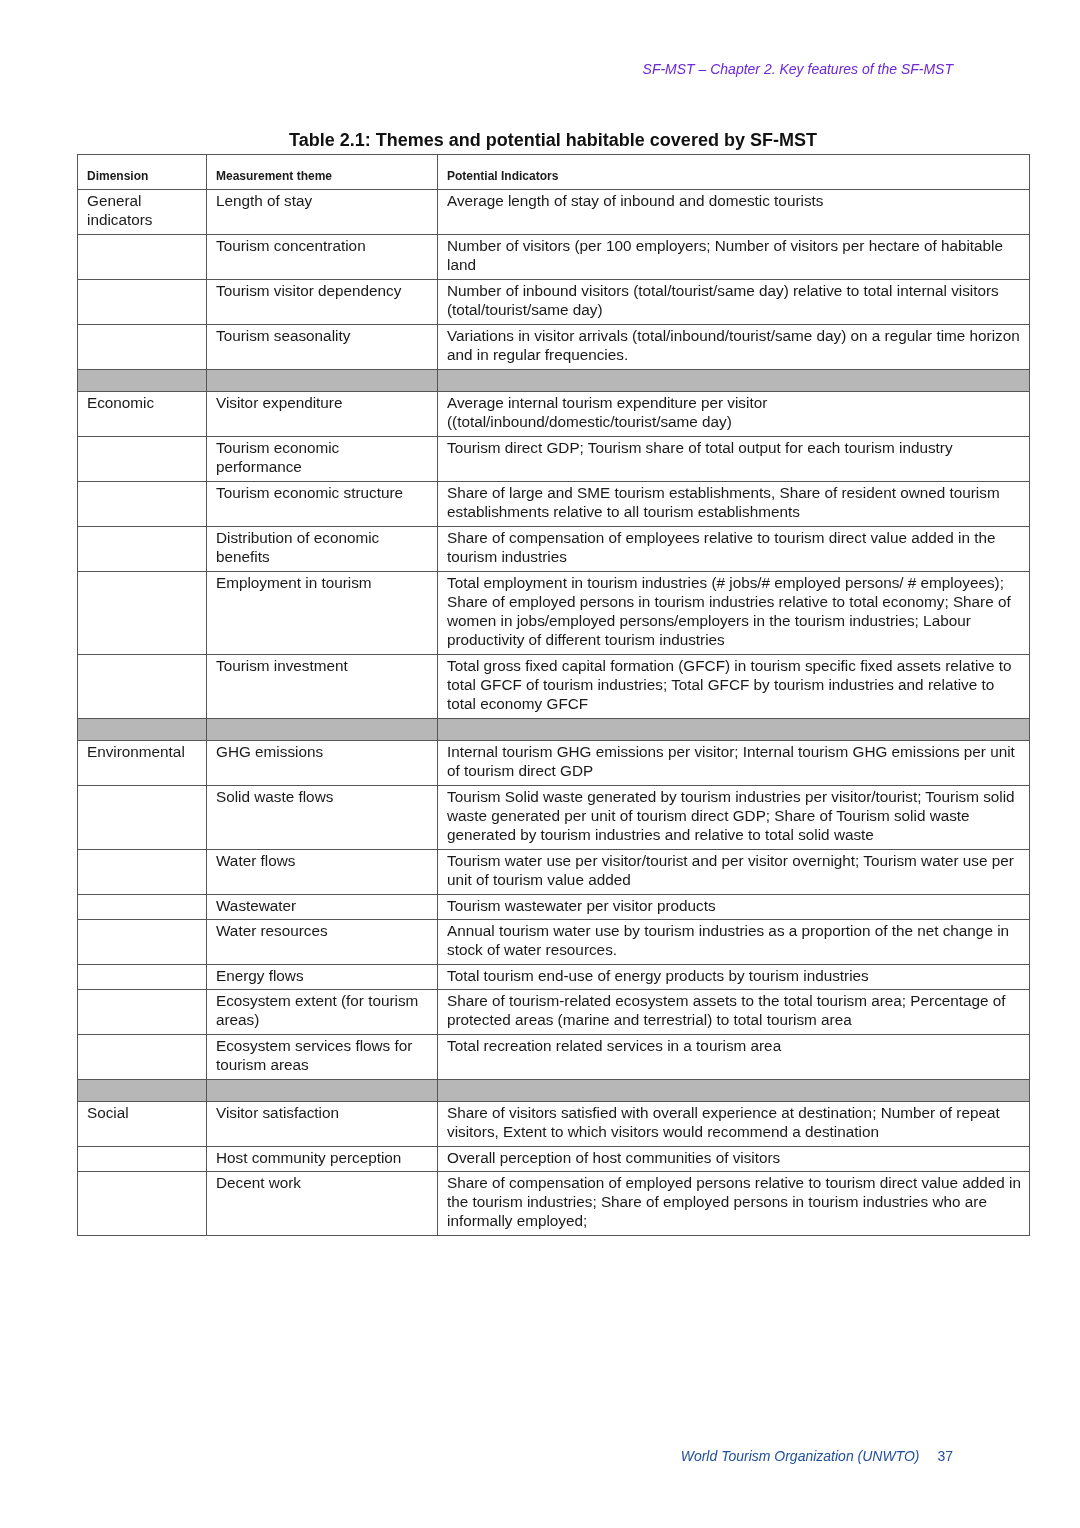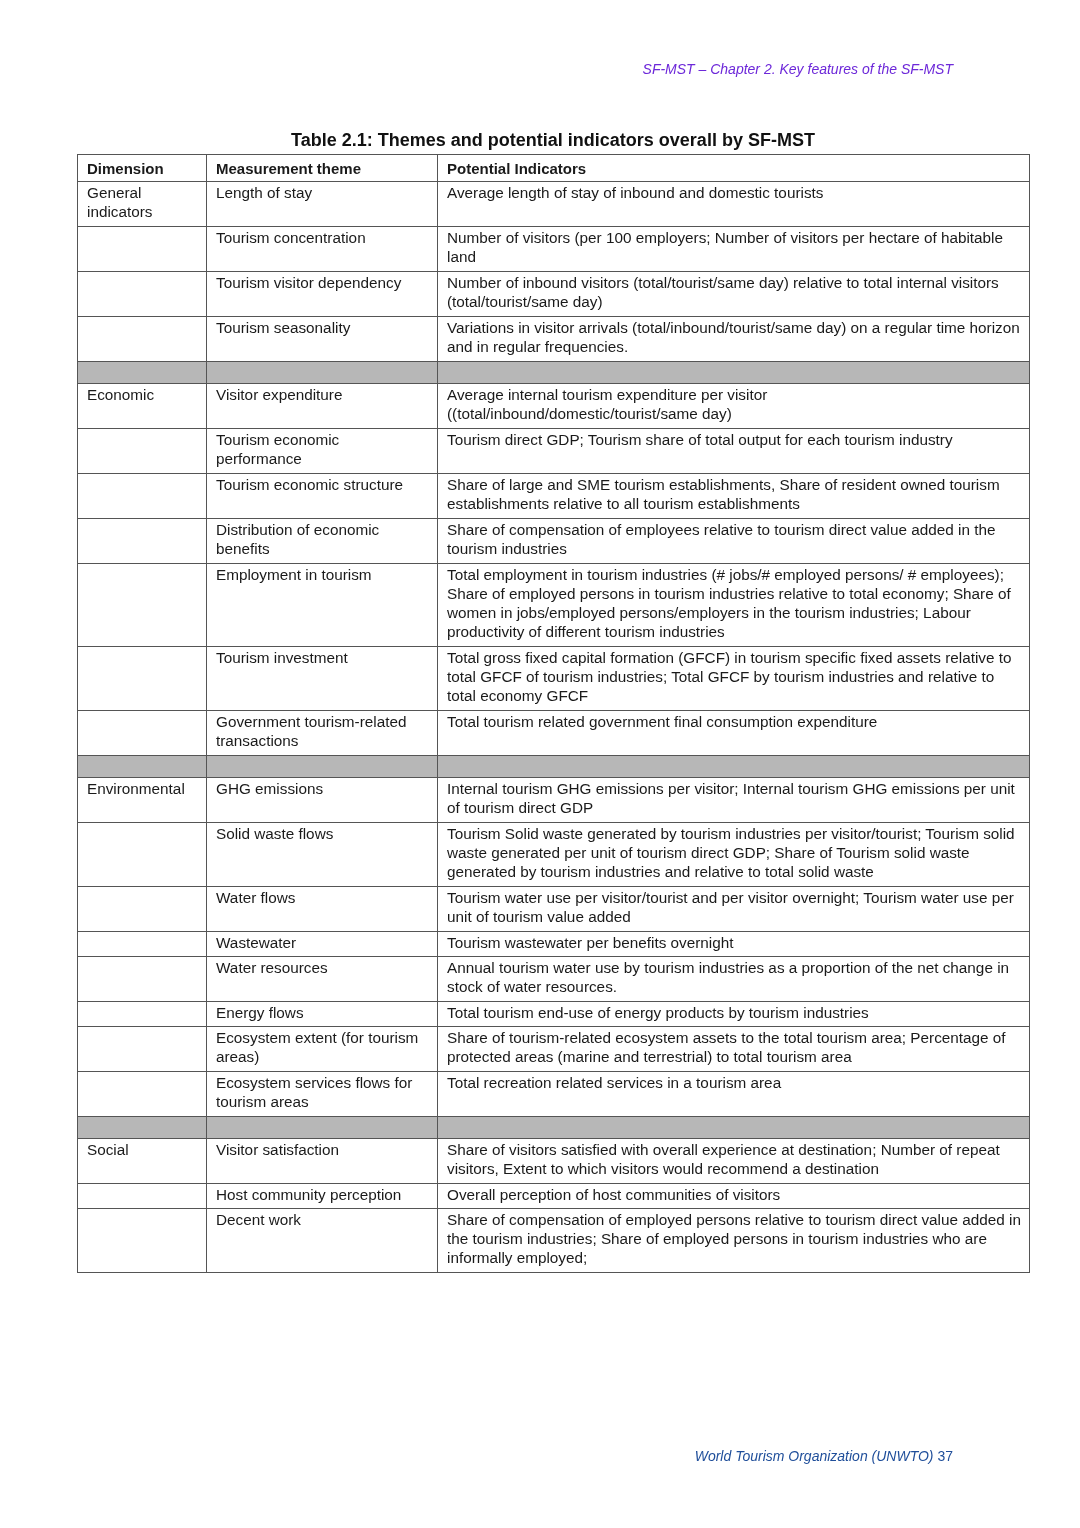--- a/index.html
+++ b/index.html
@@ -17,40 +17,40 @@
     }
     table.indicators {
       position: absolute; top: 154px; left: 77px; width: 952px;
       border-collapse: collapse; table-layout: fixed;
       font-size: 15.3px; line-height: 19px;
     }
     table.indicators td, table.indicators th {
       border: 1px solid #555; vertical-align: top; padding: 1px 8px 3px 9px;
       text-align: left;
     }
-    table.indicators th { font-weight: bold; font-size: 15px; padding-top: 4px; padding-bottom: 3px; }
+    table.indicators th { font-weight: bold; font-size: 12px; padding-top: 12px; padding-bottom: 3px; }
     col.c1 { width: 129px; } col.c2 { width: 231px; } col.c3 { width: 592px; }
     tr.sep td { background: #b7b7b7; height: 19px; padding: 1px 0; }
     tr.r2 td { height: 40px; }
     tr.r3 td { height: 59px; }
     tr.r4 td { height: 78px; }
     tr.r1 td { height: 20px; }
     .running-footer {
       position: absolute; top: 1448px; left: 0; width: 953px; text-align: right;
       font-size: 14px; color: #1f4e9a;
     }
-    .running-footer .org { font-style: italic; }
+    .running-footer .org { font-style: italic; margin-right: 14px; }
     .running-footer .page { color: #1f4e9a; text-align: right; }
   </style>
 </head>
 <body>
 
 <div class="running-header">SF-MST – Chapter 2. Key features of the SF-MST</div>
 
-<div class="table-caption">Table 2.1: Themes and potential indicators overall by SF-MST</div>
+<div class="table-caption">Table 2.1: Themes and potential habitable covered by SF-MST</div>
 
 <table class="indicators">
   <colgroup>
       <col class="c1">
       <col class="c2">
       <col class="c3">
     </colgroup>
   <thead>
     <tr>
       <th>Dimension</th>
@@ -107,25 +107,20 @@
       <tr class="r4">
         <td></td>
         <td>Employment in tourism</td>
         <td>Total employment in tourism industries (# jobs/# employed persons/ # employees);  Share of employed persons in tourism industries relative to total economy; Share of women in jobs/employed persons/employers in the tourism industries; Labour productivity of different tourism industries</td>
       </tr>
       <tr class="r3">
         <td></td>
         <td>Tourism investment</td>
         <td>Total gross fixed capital formation (GFCF) in tourism specific fixed assets relative to total GFCF of tourism industries; Total GFCF by tourism industries and relative to total economy GFCF</td>
       </tr>
-      <tr class="r2">
-        <td></td>
-        <td>Government tourism-related transactions</td>
-        <td>Total tourism related government final consumption expenditure</td>
-      </tr>
       <tr class="sep">
         <td></td>
         <td></td>
         <td></td>
       </tr>
       <tr class="r2">
         <td>Environmental</td>
         <td>GHG emissions</td>
         <td>Internal tourism GHG emissions per visitor; Internal tourism GHG emissions per unit of tourism direct GDP</td>
       </tr>
@@ -135,21 +130,21 @@
         <td>Tourism Solid waste generated by tourism industries per visitor/tourist; Tourism solid waste generated per unit of tourism direct GDP; Share of Tourism solid waste generated by tourism industries and relative to total solid waste</td>
       </tr>
       <tr class="r2">
         <td></td>
         <td>Water flows</td>
         <td>Tourism water use per visitor/tourist and per visitor overnight; Tourism water use per unit of tourism value added</td>
       </tr>
       <tr class="r1">
         <td></td>
         <td>Wastewater</td>
-        <td>Tourism wastewater per benefits overnight</td>
+        <td>Tourism wastewater per visitor products</td>
       </tr>
       <tr class="r2">
         <td></td>
         <td>Water resources</td>
         <td>Annual tourism water use by tourism industries as a proportion of the net change in stock of water resources.</td>
       </tr>
       <tr class="r1">
         <td></td>
         <td>Energy flows</td>
         <td>Total tourism end-use of energy products by tourism industries</td>

